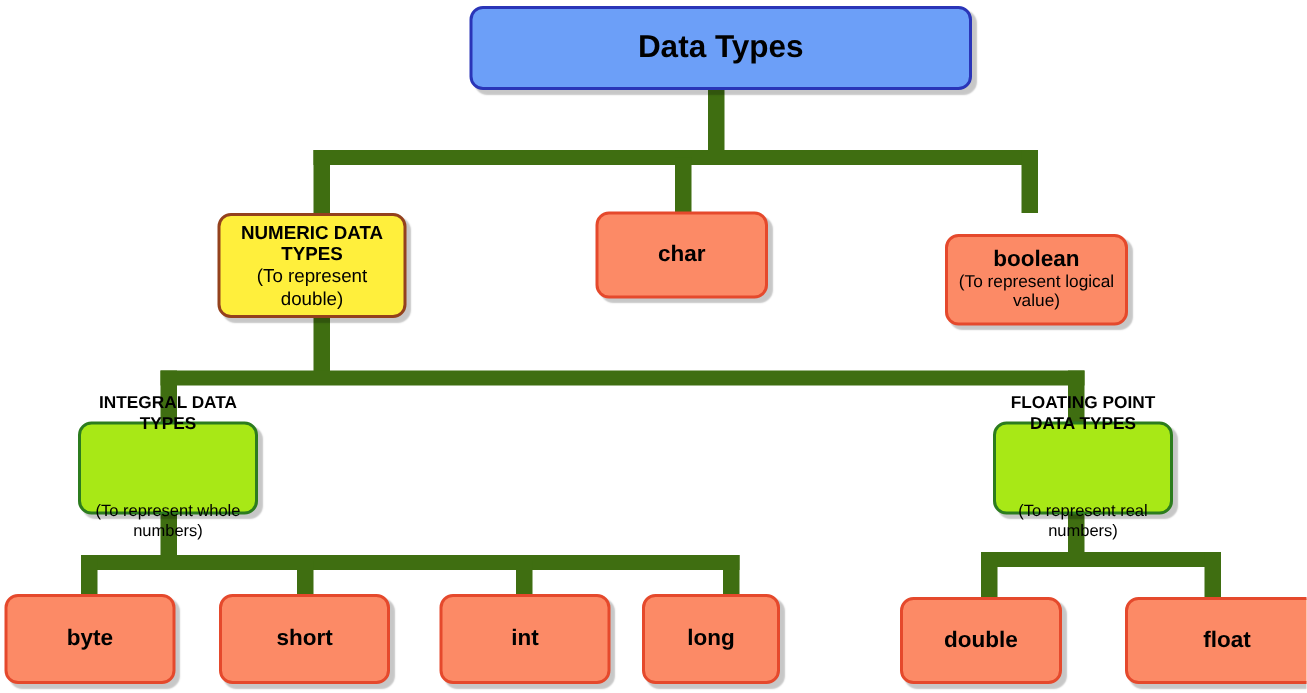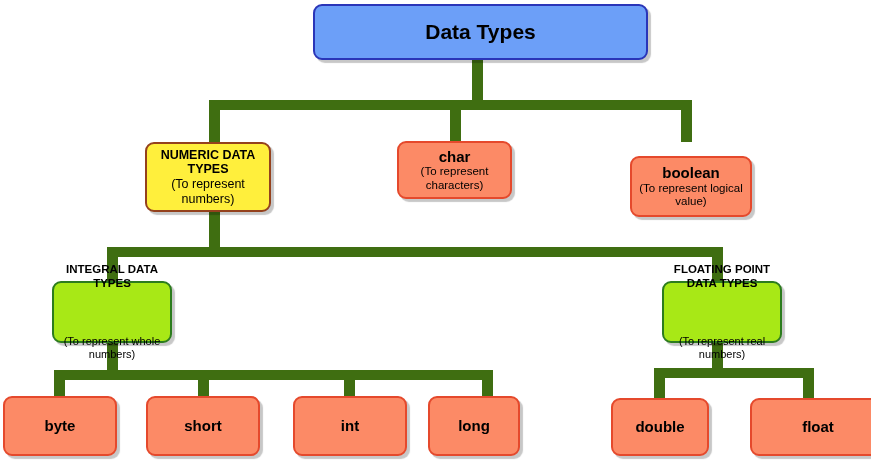--- a/index.html
+++ b/index.html
@@ -33,21 +33,21 @@
 
   #node-integral{left:52px;top:281px;width:120px;height:62px;}
   #node-floating{left:662px;top:281px;width:120px;height:62px;}
   #node-integral .label,#node-floating .label{font-size:11.5px;}
   #node-integral .sublabel,#node-floating .sublabel{font-size:11px;}
 
   #node-byte{left:3px;top:396px;width:114px;height:60px;}
   #node-short{left:146px;top:396px;width:114px;height:60px;}
   #node-int{left:293px;top:396px;width:114px;height:60px;}
   #node-long{left:428px;top:396px;width:92px;height:60px;}
-  #node-double{left:600px;top:398px;width:98px;height:58px;margin-left:11px;}
+  #node-double{left:600px;top:398px;width:108px;height:58px;}
   #node-float{left:750px;top:398px;width:136px;height:58px;}
   .leaf .label{font-size:15px;}
 
   .edge{position:absolute;background:var(--connector);}
 </style>
 </head>
 <body>
 
 <div class="canvas">
 
@@ -73,26 +73,25 @@
   <div class="edge" style="left:654px;top:368px;width:160px;height:10px;"></div>
   <div class="edge" style="left:654px;top:368px;width:11px;height:31px;"></div>
   <div class="edge" style="left:803px;top:368px;width:11px;height:31px;"></div>
 
   <div class="node blue" id="node-root">
     <div class="label">Data Types</div>
   </div>
 
   <div class="node yellow" id="node-numeric">
     <div class="label">NUMERIC DATA TYPES</div>
-    <div class="sublabel">(To represent numbers)</div>
+    <div class="sublabel">(To represent double)</div>
   </div>
 
   <div class="node warm" id="node-char">
     <div class="label">char</div>
-    <div class="sublabel">(To represent characters)</div>
   </div>
 
   <div class="node warm" id="node-boolean">
     <div class="label">boolean</div>
     <div class="sublabel">(To represent logical value)</div>
   </div>
 
   <div class="node green" id="node-integral">
     <div class="label">INTEGRAL DATA TYPES</div>
     <div class="sublabel">(To represent whole numbers)</div>

